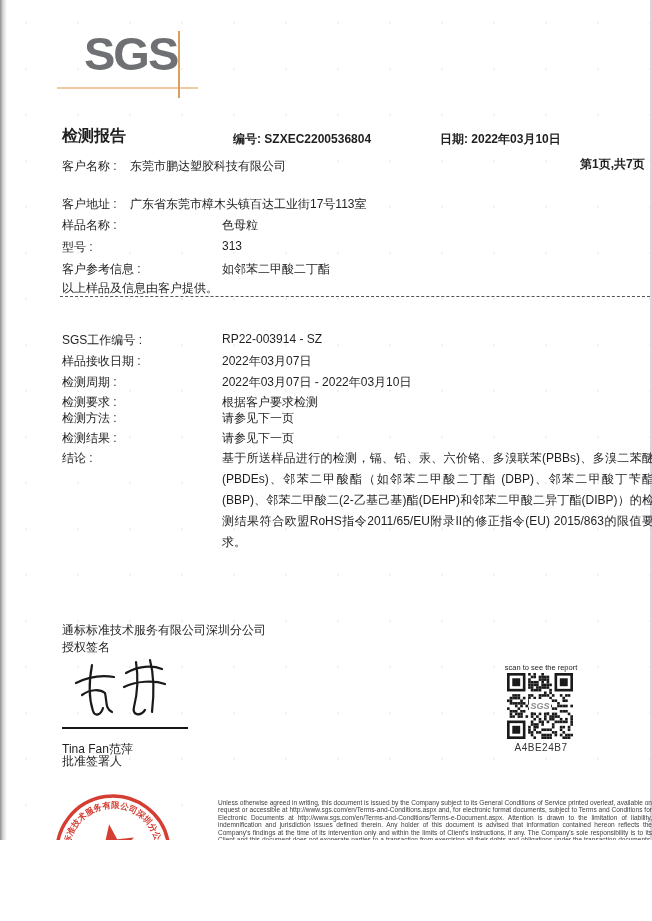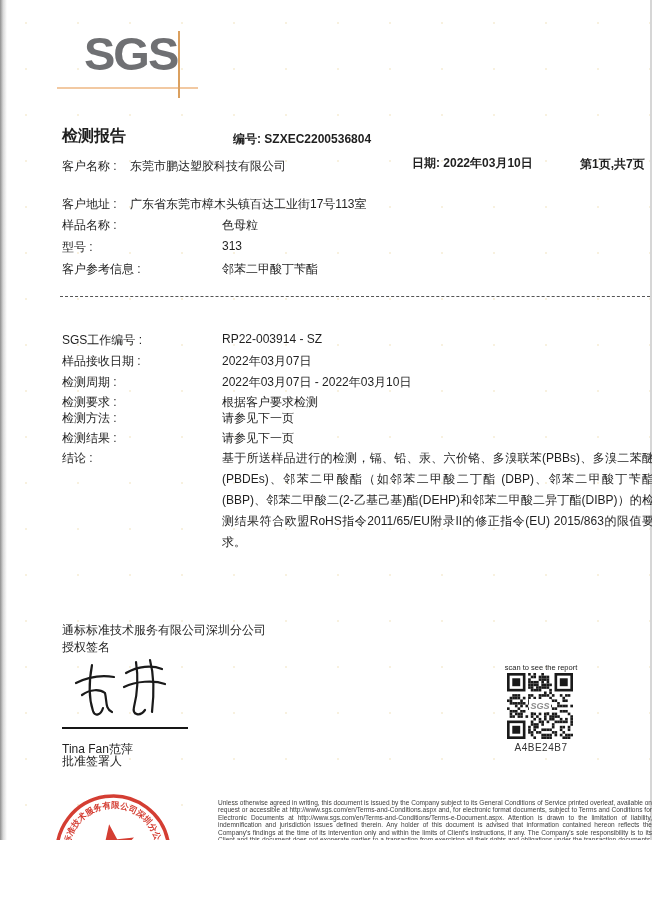--- a/index.html
+++ b/index.html
@@ -64,21 +64,21 @@
 
   <div class="logo-text">SGS</div>
   <div class="logo-hline"></div>
   <div class="logo-vline"></div>
 
   <div class="doc-title">检测报告</div>
   <div class="hdr" style="left:233px;">
     <span>编号:</span>
     <span>SZXEC2200536804</span>
   </div>
-  <div class="hdr" style="left:412px;margin-top:24px;">
+  <div class="hdr" style="left:440px;">
     <span>日期:</span>
     <span>2022年03月10日</span>
   </div>
   <div class="hdr" style="left:580px;margin-top:25px;">第1页,共7页</div>
 
   <div class="row" style="top:158px;">
     <span>客户名称 :</span>
     <span class="val1">东莞市鹏达塑胶科技有限公司</span>
   </div>
   <div class="row" style="top:180px;margin-top:16px;">
@@ -89,22 +89,23 @@
   <div class="row" style="top:217px;">
     <span>样品名称 :</span>
     <span class="val2">色母粒</span>
   </div>
   <div class="row" style="top:239px;">
     <span>型号 :</span>
     <span class="val2">313</span>
   </div>
   <div class="row" style="top:261px;">
     <span>客户参考信息 :</span>
-    <span class="val2">邻苯二甲酸丁苄酯</span>
-  </div>
+    <span class="val2">如邻苯二甲酸二丁酯</span>
+  </div>
+  <div class="row" style="top:280px;">以上样品及信息由客户提供。</div>
 
   <div class="dashes"></div>
 
   <div class="row" style="top:332px;">
     <span>SGS工作编号 :</span>
     <span class="val2">RP22-003914 - SZ</span>
   </div>
   <div class="row" style="top:353px;">
     <span>样品接收日期 :</span>
     <span class="val2">2022年03月07日</span>

